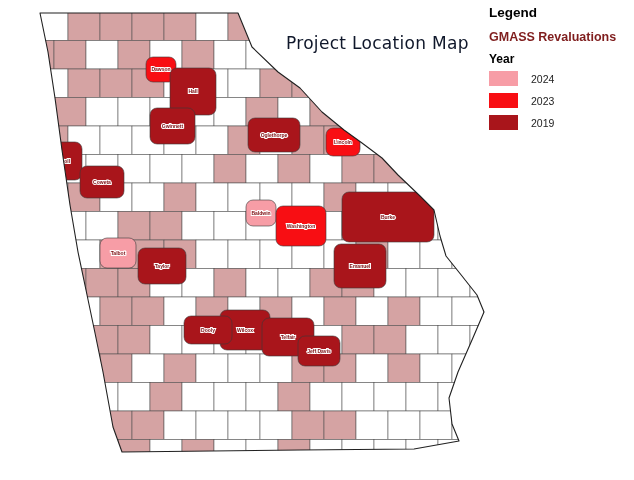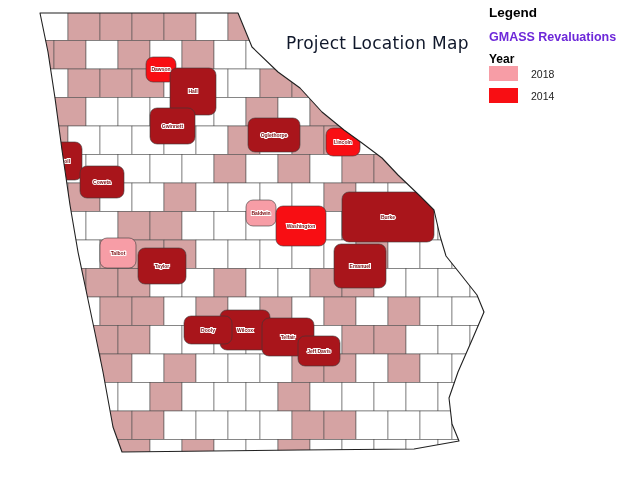--- a/index.html
+++ b/index.html
@@ -3,22 +3,22 @@
 <meta charset="utf-8">
 <style>
   html,body{margin:0;padding:0;background:#ffffff;}
   body{width:634px;height:480px;position:relative;overflow:hidden;
        font-family:"Liberation Sans", sans-serif;}
   .map-title{position:absolute;left:286px;top:33px;font-size:17px;color:#0f172a;
              font-family:"DejaVu Sans", sans-serif;letter-spacing:.3px;white-space:nowrap;}
   .map-wrap{position:absolute;left:0;top:0;width:490px;height:480px;}
   .legend{position:absolute;left:489px;top:5px;width:145px;}
   .legend-title{font-weight:bold;font-size:13.5px;color:#000;margin-bottom:10px;}
-  .legend-sub{font-weight:bold;font-size:12.5px;color:#6d28d9;margin-bottom:8px;}
-  .legend-year{font-weight:bold;font-size:12px;color:#000;}
+  .legend-sub{font-weight:bold;font-size:12.5px;color:#7f1d1d;margin-bottom:8px;}
+  .legend-year{font-weight:bold;font-size:12px;color:#000;margin-bottom:5px;}
   .legend-row{display:flex;align-items:center;margin-bottom:7px;}
   .swatch{width:29px;height:15px;display:inline-block;margin-right:13px;flex:0 0 29px;}
   .legend-label{font-size:10.5px;color:#222;white-space:nowrap;}
 </style>
 </head>
 <body>
 
 <div class="map-wrap">
   <svg width="490" height="480" viewBox="0 0 490 480">
       <defs>
@@ -308,19 +308,23 @@
 </div>
 
 <div class="map-title">Project Location Map</div>
 
 <div class="legend">
   <div class="legend-title">Legend</div>
   <div class="legend-sub">GMASS Revaluations</div>
   <div class="legend-year">Year</div>
   <div class="legend-row">
     <span class="swatch" style="background: rgb(247, 157, 166);"></span>
-    <span class="legend-label">2018</span>
+    <span class="legend-label">2024</span>
   </div>
   <div class="legend-row">
     <span class="swatch" style="background: rgb(248, 14, 19);"></span>
-    <span class="legend-label">2014</span>
+    <span class="legend-label">2023</span>
+  </div>
+  <div class="legend-row">
+    <span class="swatch" style="background: rgb(169, 21, 27);"></span>
+    <span class="legend-label">2019</span>
   </div>
 </div>
 
 </body></html>

